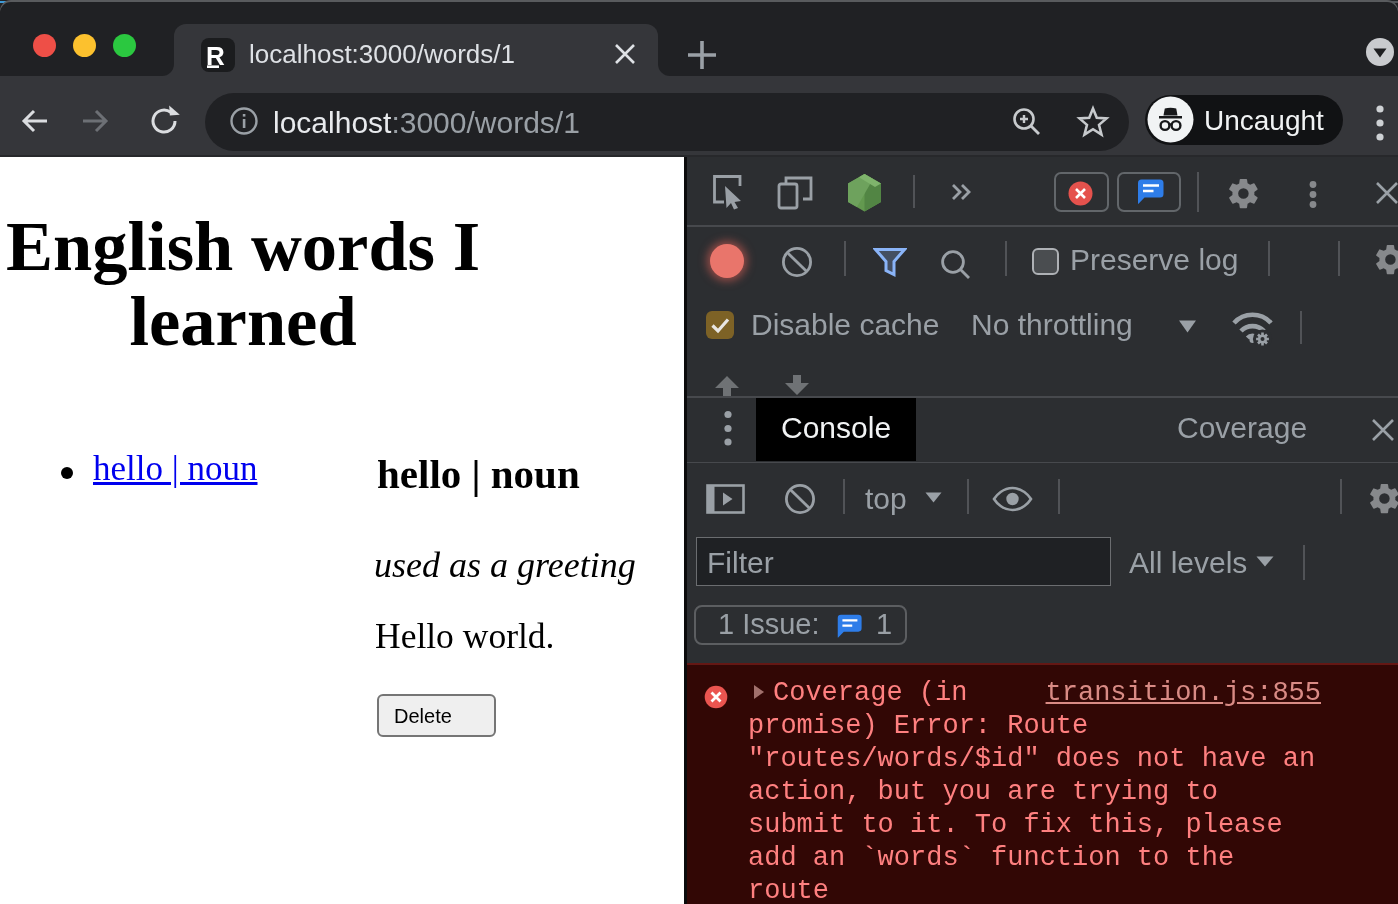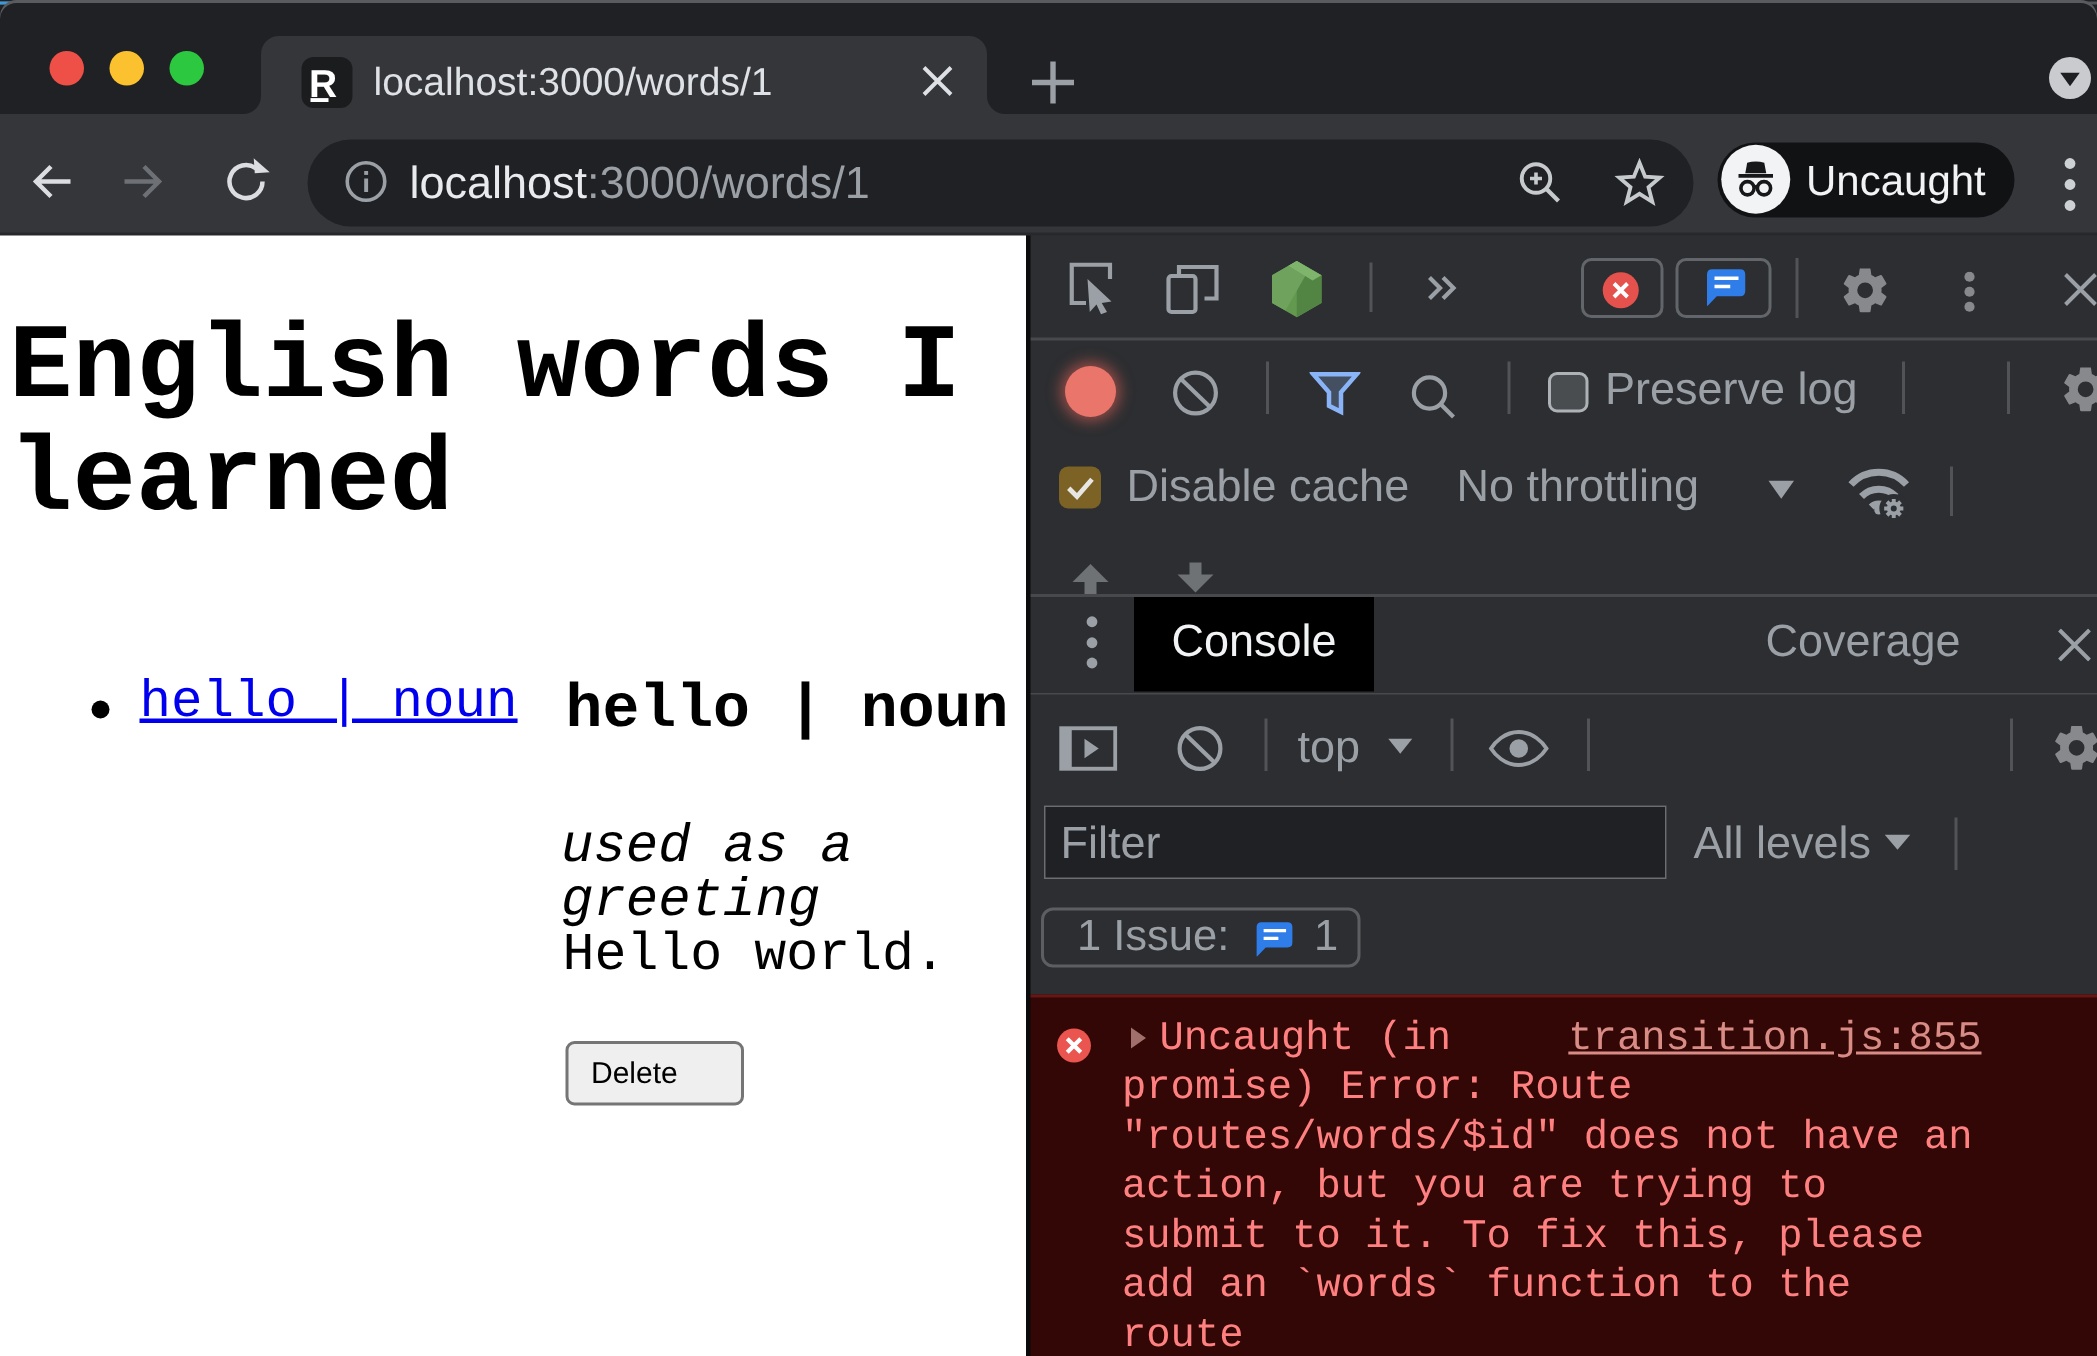--- a/index.html
+++ b/index.html
@@ -11,21 +11,21 @@
   #toplineblue{left:0;top:1px;width:474px;height:2px;background:#3d9ad8;}
   #winframe{left:0;top:2px;width:1398px;height:74px;background:#202124;border-radius:11px 11px 0 0;box-shadow:0 -2px 0 #595b5e;}
   #tabstrip{left:0;top:4px;width:1398px;height:72px;background:#202124;border-radius:11px 11px 0 0;}
   .tl{border-radius:50%;width:23px;height:23px;top:34px;}
   #tab{left:174px;top:24px;width:484px;height:52px;background:#35363a;border-radius:12px 12px 0 0;}
   #toolbar{left:0;top:76px;width:1398px;height:79px;background:#35363a;border-bottom:2px solid #27282b;}
   #omni{left:205px;top:93px;width:924px;height:58px;border-radius:29px;background:#202124;}
   #incog{left:1145px;top:95px;width:198px;height:50px;border-radius:25px;background:#111214;}
   
   #page{left:0;top:157px;width:684px;height:747px;background:#ffffff;}
-  .serif{font-family:Liberation Mono, monospace;}
+  .serif{font-family:Liberation Serif, serif;text-align:center;}
   
   #dt{left:684px;top:157px;width:714px;height:747px;background:#2c2e31;}
   .dtdiv{position:absolute;background:#47494d;height:1.5px;left:0;width:714px;}
   .vdiv{position:absolute;width:1.5px;background:#515357;}
   .dtxt{position:absolute;color:#9aa0a6;font-size:30px;white-space:pre;}
   .ic{position:absolute;}
   #errbox{position:absolute;left:0;top:506px;width:714px;height:241px;background:#320705;border-top:2px solid #641714;
      font-family:"Liberation Mono",monospace;font-size:27px;color:#ff8080;}
   .eline{position:absolute;left:64px;white-space:pre;}
 </style>
@@ -278,21 +278,21 @@
     </svg>
     <div class="dtxt" style="left:192px;top:451px;font-size:29px;">1</div>
     <div id="errbox">
       <svg class="abs" style="left:20px;top:20px;" width="24" height="24" viewBox="0 0 24 24">
         <circle cx="12" cy="12" r="11.3" fill="#eb5550"></circle>
         <path d="M7.5 7.5 L16.5 16.5 M16.5 7.5 L7.5 16.5" stroke="#fff" stroke-width="2.8"></path>
       </svg>
       <svg class="abs" style="left:68px;top:18px;" width="14" height="18" viewBox="0 0 14 18">
         <path d="M2 2 L12 9 L2 16 Z" fill="#a1706c"></path>
       </svg>
-      <div class="eline" style="left:89px;top:13px;">Uncaught (in</div>
+      <div class="eline" style="left:89px;top:13px;">Coverage (in</div>
       <div class="eline" style="top:46px;">promise) Error: Route</div>
       <div class="eline" style="top:79px;">"routes/words/$id" does not have an</div>
       <div class="eline" style="top:145px;">submit to it. To fix this, please</div>
       <div class="eline" style="top:112px;">action, but you are trying to</div>
       <div class="eline" style="top:178px;">add an `words` function to the</div>
       <div class="eline" style="top:211px;">route</div>
       <div class="eline" style="left:auto;right:77px;top:13px;color:#d98b85;text-decoration:underline;">transition.js:855</div>
     </div>
   </div>
 </div>

